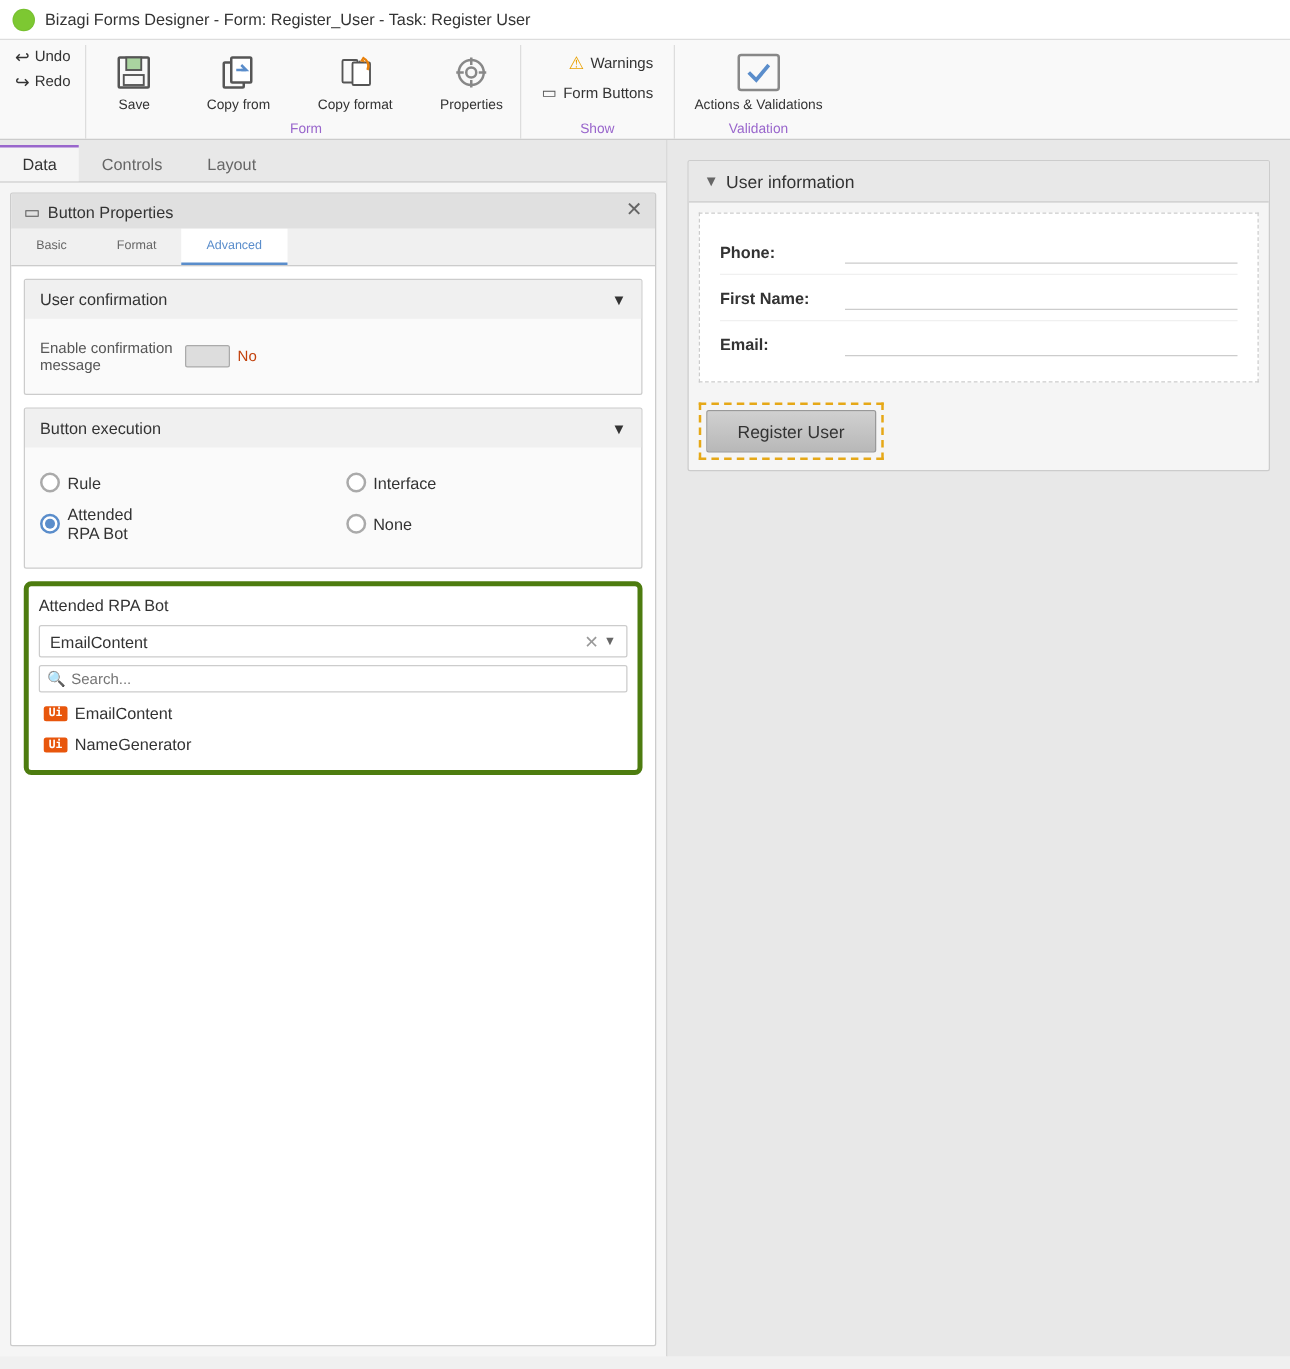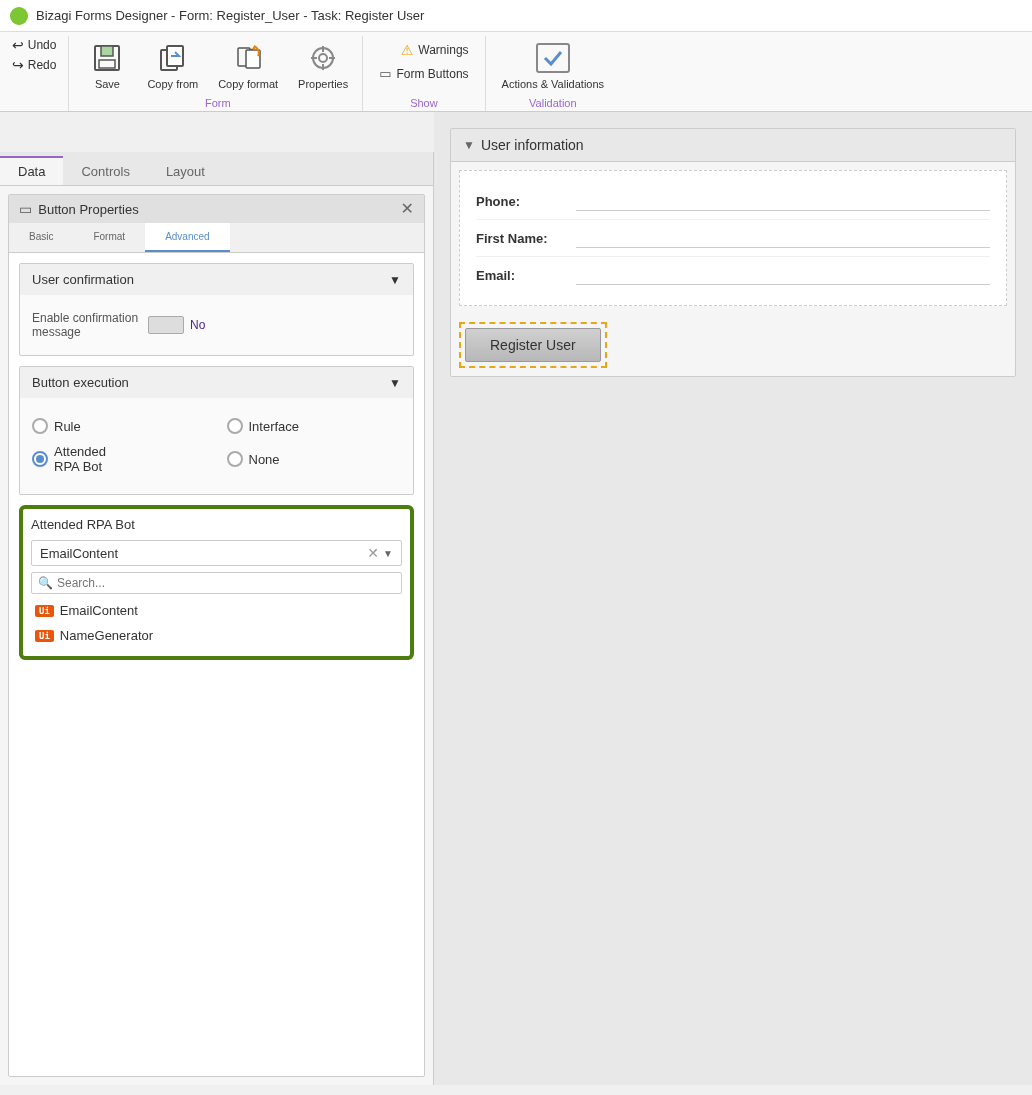--- a/index.html
+++ b/index.html
@@ -57,26 +57,25 @@
     .ribbon-btn-label { font-size: 11px; color: #333; margin-top: 2px; text-align: center; }
 
     
     .main-layout {
       display: flex;
       height: calc(1095px - 32px - 90px);
     }
 
     
     .left-panel {
-      width: 434px;
+      width: 534px;
       background: #f5f5f5;
       border-right: 1px solid #ccc;
       display: flex;
       flex-direction: column;
-      margin-top: 40px;
     }
 
     
     .panel-tabs {
       display: flex;
       background: #e8e8e8;
       border-bottom: 1px solid #ccc;
       padding-top: 4px;
     }
     .panel-tab {
@@ -186,21 +185,21 @@
       align-items: center;
       gap: 6px;
     }
     .toggle-rect {
       width: 36px; height: 18px;
       background: #ddd;
       border: 1px solid #aaa;
       border-radius: 2px;
       display: inline-block;
     }
-    .toggle-text { font-size: 12px; color: #4c1d95; }
+    .toggle-text { font-size: 12px; color: #c2410c; }
 
     
     .radio-grid {
       display: grid;
       grid-template-columns: 1fr 1fr;
       gap: 10px 20px;
       padding: 8px 0;
     }
     .radio-item {
       display: flex;
@@ -393,21 +392,21 @@
     }
     .ribbon-section {
       display: flex;
       flex-direction: column;
       align-items: center;
       border-right: 1px solid #ddd;
       padding: 0 4px;
     }
     .ribbon-section-content {
       display: flex;
-      gap: 0;
+      gap: 18px;
       flex: 1;
       align-items: flex-end;
     }
     .ribbon-section-label {
       font-size: 11px;
       color: #9966cc;
       text-align: center;
       padding: 3px 0 2px 0;
       width: 100%;
     }

